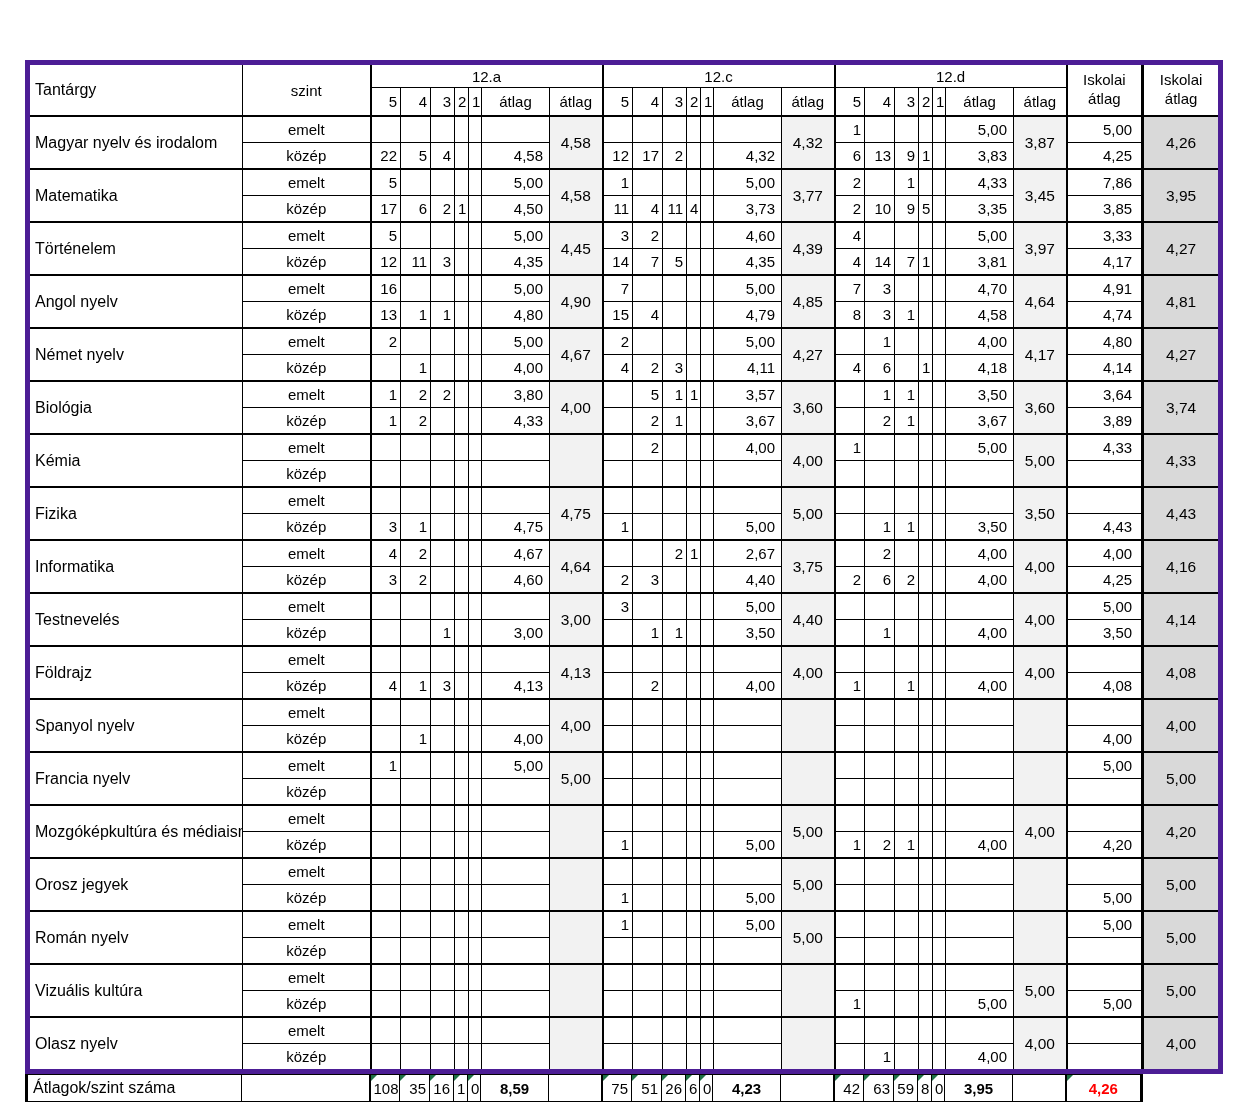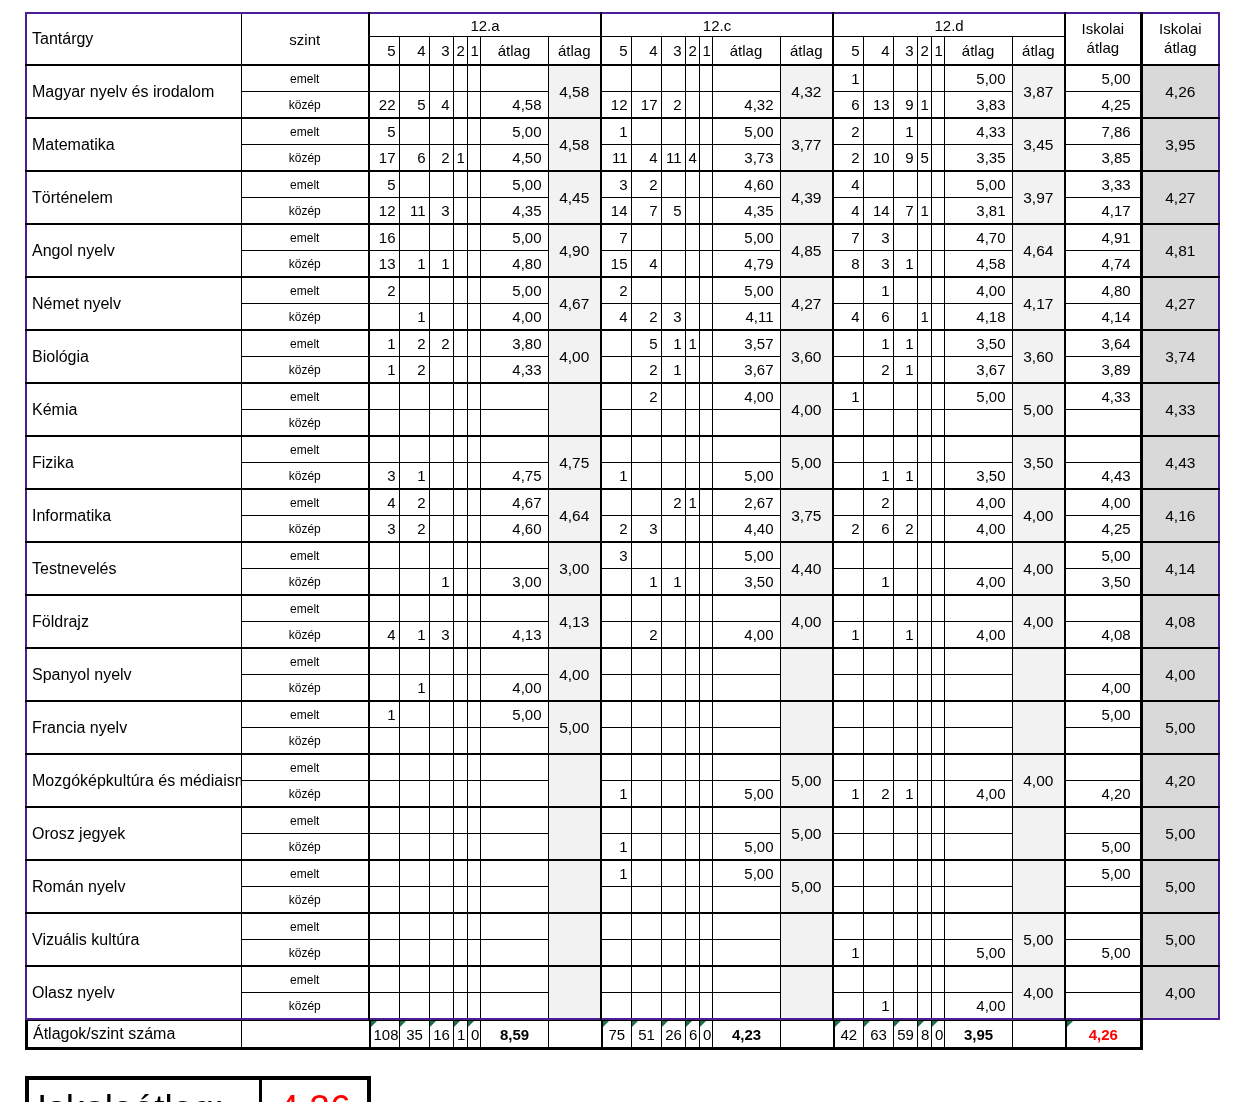--- a/index.html
+++ b/index.html
@@ -1,40 +1,40 @@
 <!DOCTYPE html>
 <html><head>
 <meta charset="utf-8">
 <style>
   html,body{margin:0;padding:0;background:#fff;}
   body{font-family:"Liberation Sans",sans-serif;color:#000;padding:12px 0 20px 25px;width:1218px;}
   table{border-collapse:collapse;table-layout:fixed;}
-  #main-table{width:1193px;border:2px solid #4c1d95;}
+  #main-table{width:1193px;border:5px solid #4c1d95;margin-top:48px;}
   #totals-table{width:1115px;border:3px solid #000;border-top:none;}
   th,td{border:1px solid #000;font-size:15px;font-weight:normal;height:25px;padding:0 3px;
         overflow:hidden;white-space:nowrap;line-height:1;vertical-align:middle;background:#fff;}
   th{text-align:center;}
   .h1{height:22px;}
   .h2{height:27px;}
   .wrap{white-space:normal;line-height:1.25;font-size:15px;}
   .subject{text-align:left;padding-left:5px;font-size:16px;}
-  .level{text-align:center;font-size:12px;}
+  .level{text-align:center;font-size:15px;}
   .num{text-align:right;padding-right:3px;}
   .avg{padding-right:6px;}
   .classavg{text-align:center;background:#f2f2f2;font-size:15.5px;}
   .isk{text-align:right;padding-right:9px;}
   .schoolavg{text-align:center;background:#d9d9d9;font-size:15.5px;}
   .tkL{border-left:2px solid #000;}
   .tkL3{border-left:3px solid #000;}
   .tkT{border-top:2px solid #000;}
   .hb{border-bottom:2px solid #000;}
   .bold{font-weight:bold;}
   .red{color:#ff0000;}
   .center{text-align:center;}
-  .fx{position:relative;text-align:center;}
+  .fx{position:relative;}
   .fx::before{content:'';position:absolute;left:0;top:0;width:0;height:0;
               border-top:6px solid #1e7145;border-right:6px solid transparent;}
   .totrow td{height:26px;}
   #school-avg-box{margin-top:26px;display:flex;width:338px;border:4px solid #000;align-items:stretch;}
   #school-avg-box .lbl{width:218px;font-size:37px;padding:8px 4px 12px 8px;}
   #school-avg-box .val{flex:1;border-left:3px solid #000;font-size:37px;color:#ff0000;
                        text-align:center;padding:8px 0 12px 0;}
 </style>
 </head>
 <body>

